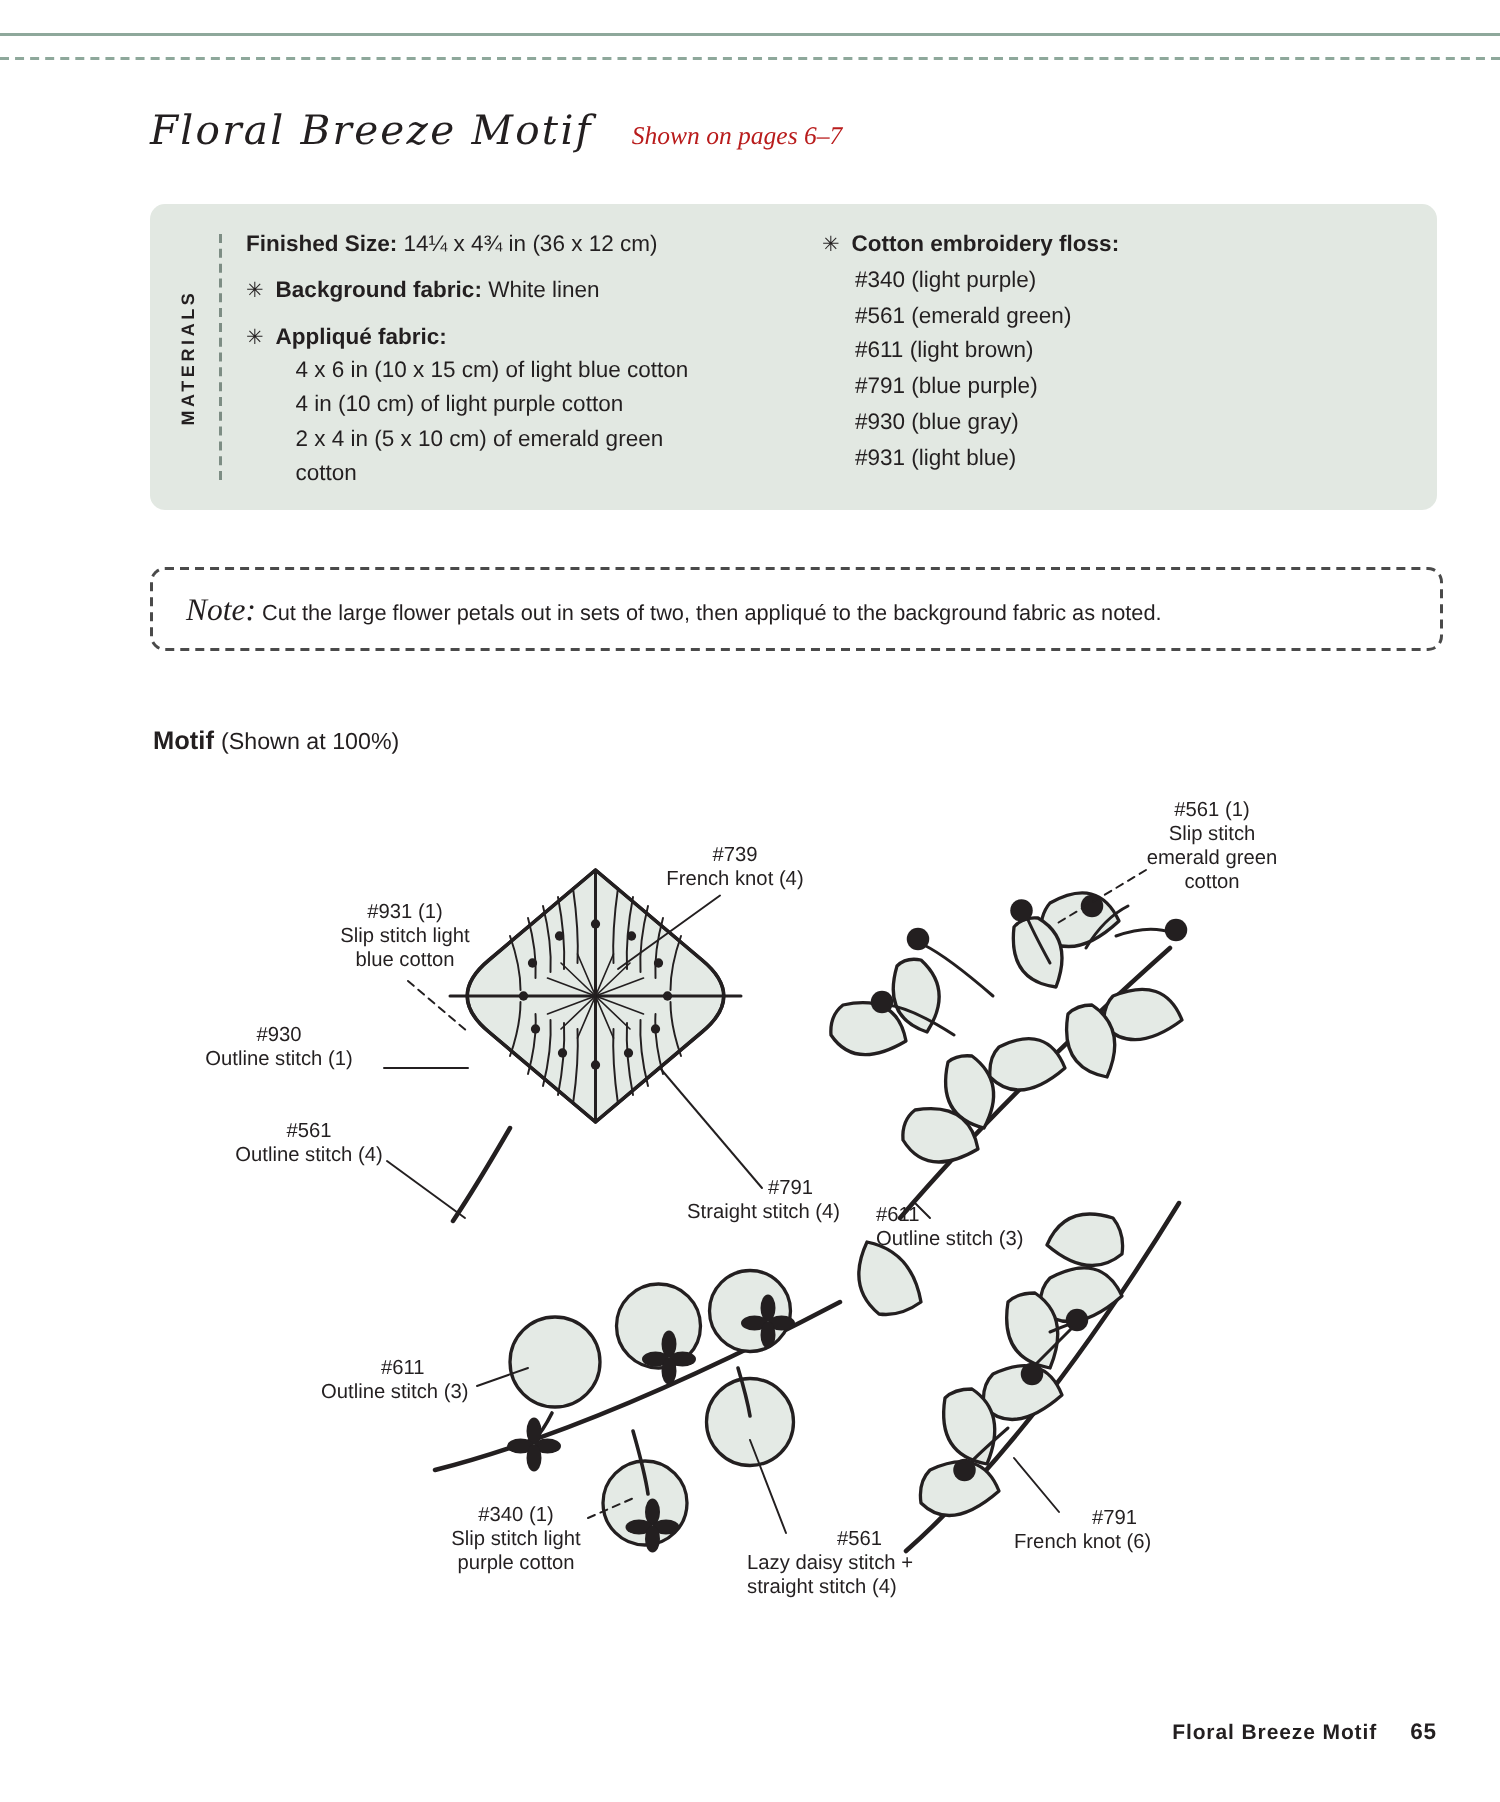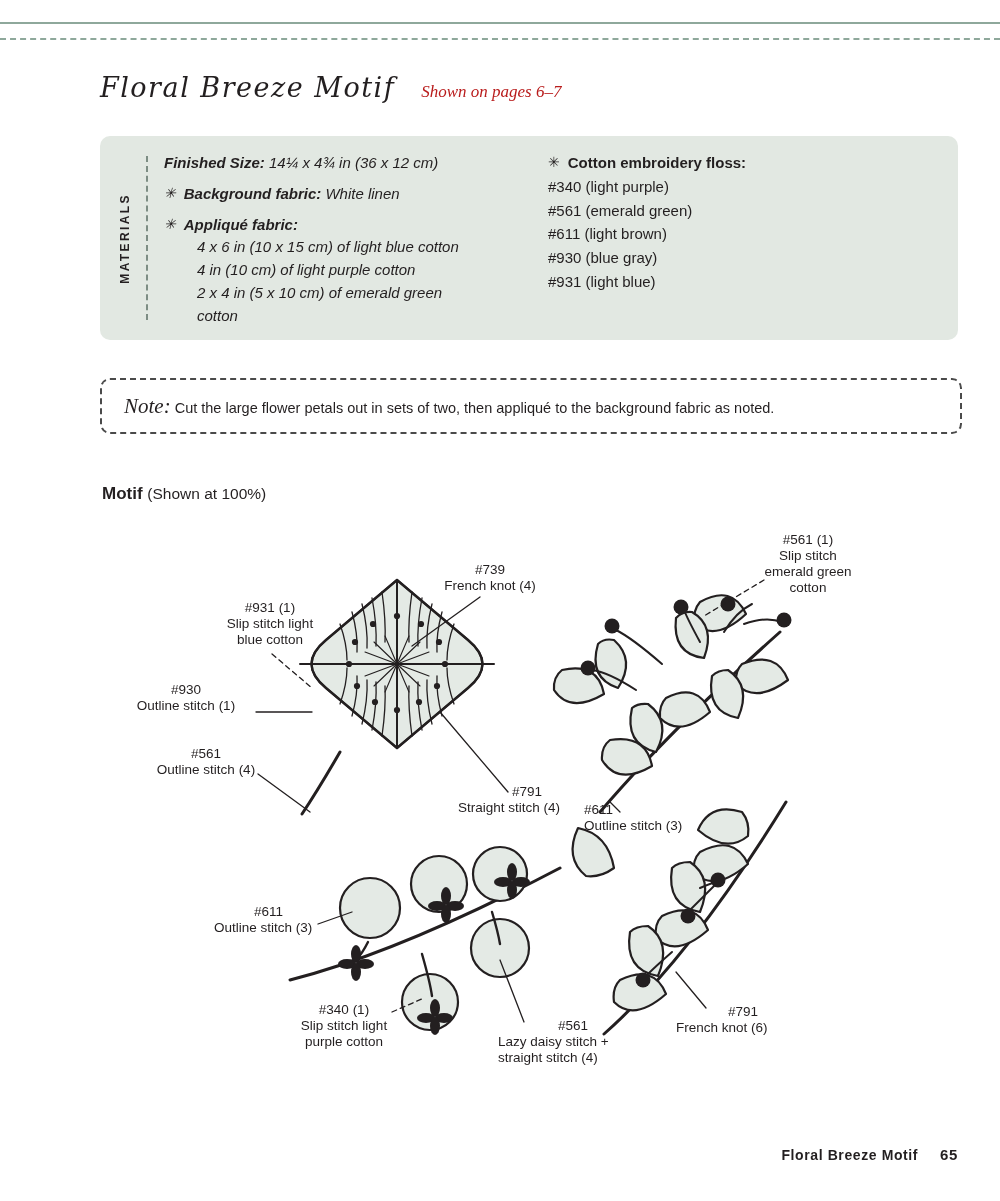--- a/index.html
+++ b/index.html
@@ -94,21 +94,20 @@
     height: 164px;
     border-left: 2px dashed #7d8d84;
   }
   .mat-col-left {
     position: absolute;
     left: 64px;
     top: 16px;
     width: 400px;
     font-size: 15px;
     line-height: 1.52;
-    font-style: italic;
   }
   .mat-col-right {
     position: absolute;
     left: 448px;
     top: 16px;
     width: 380px;
     font-size: 15px;
     line-height: 1.52;
   }
   .mat-line {
@@ -122,20 +121,21 @@
   .ast {
     color: #231f20;
     font-size: 14px;
     line-height: 1.45;
   }
   .bold { font-weight: 700; }
   .mat-indent {
     margin-left: 33px;
   }
   .floss-list {
+    margin-left: 22px;
     margin-top: 1px;
   }
   .floss-list div { margin-bottom: 1px; }
 
   
   .note-box {
     position: absolute;
     left: 100px;
     top: 378px;
     width: 858px;
@@ -232,20 +232,21 @@
 
     <div class="mat-col-right">
       <div class="mat-bullet-row" style="margin-top:0">
         <span class="ast">✳</span>
         <span class="bold">Cotton embroidery floss:</span>
       </div>
       <div class="floss-list">
         <div>#340 (light purple)</div>
         <div>#561 (emerald green)</div>
         <div>#611 (light brown)</div>
+        <div>#791 (blue purple)</div>
         <div>#930 (blue gray)</div>
         <div>#931 (light blue)</div>
       </div>
     </div>
   </div>
 
   <div class="note-box">
     <div class="note-text">
       <i>Note:</i><span> Cut the large flower petals out in sets of two, then appliqué to the background fabric as noted.</span>
     </div>

